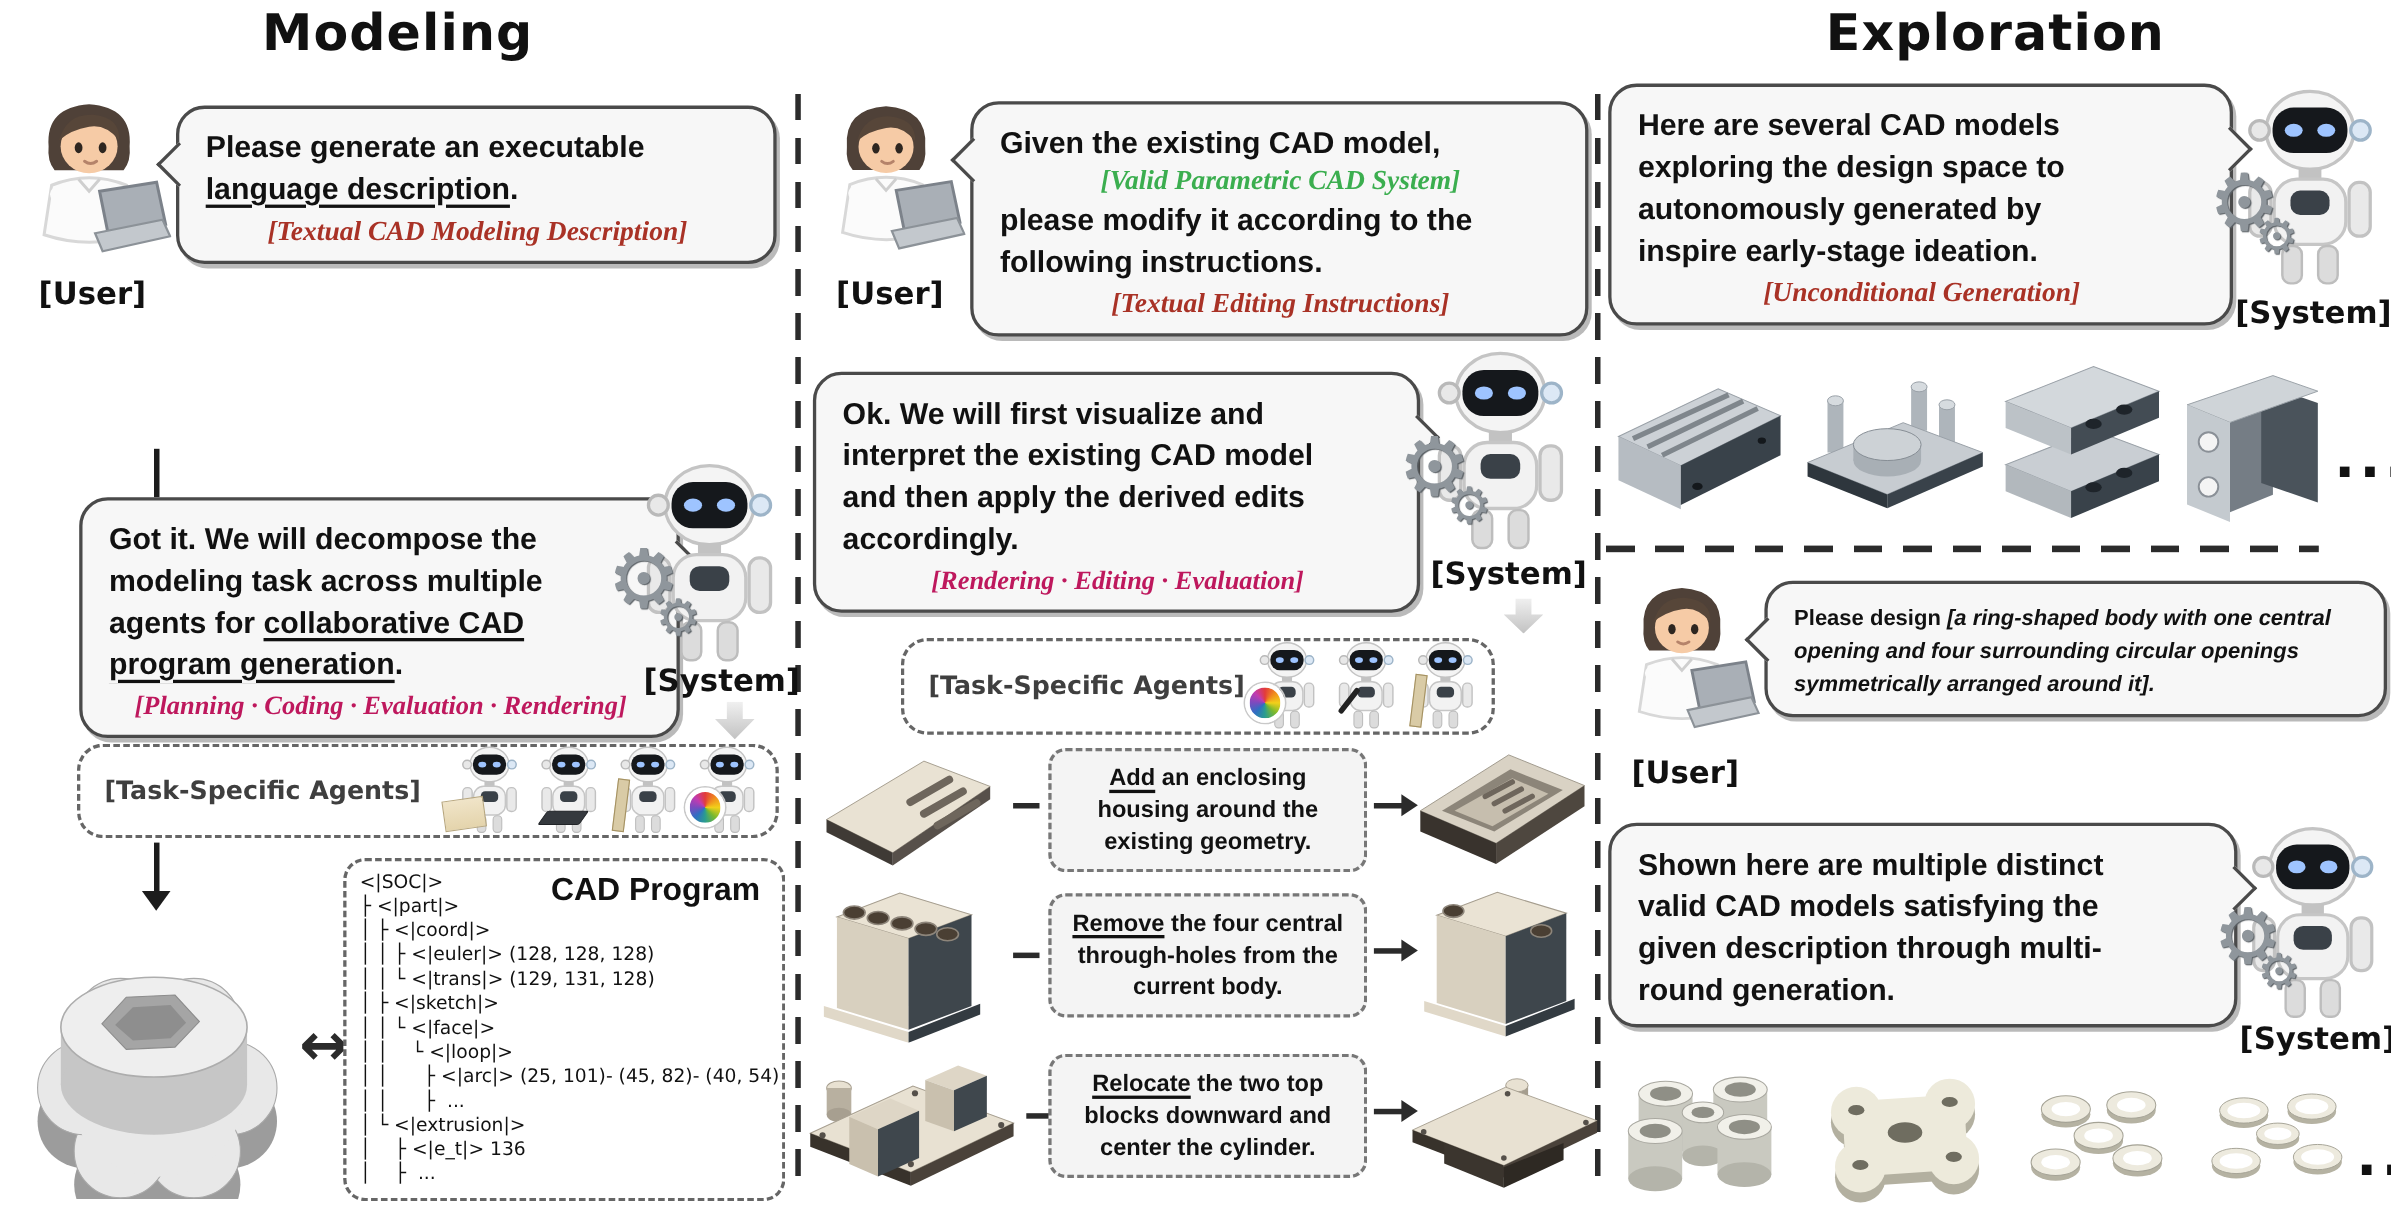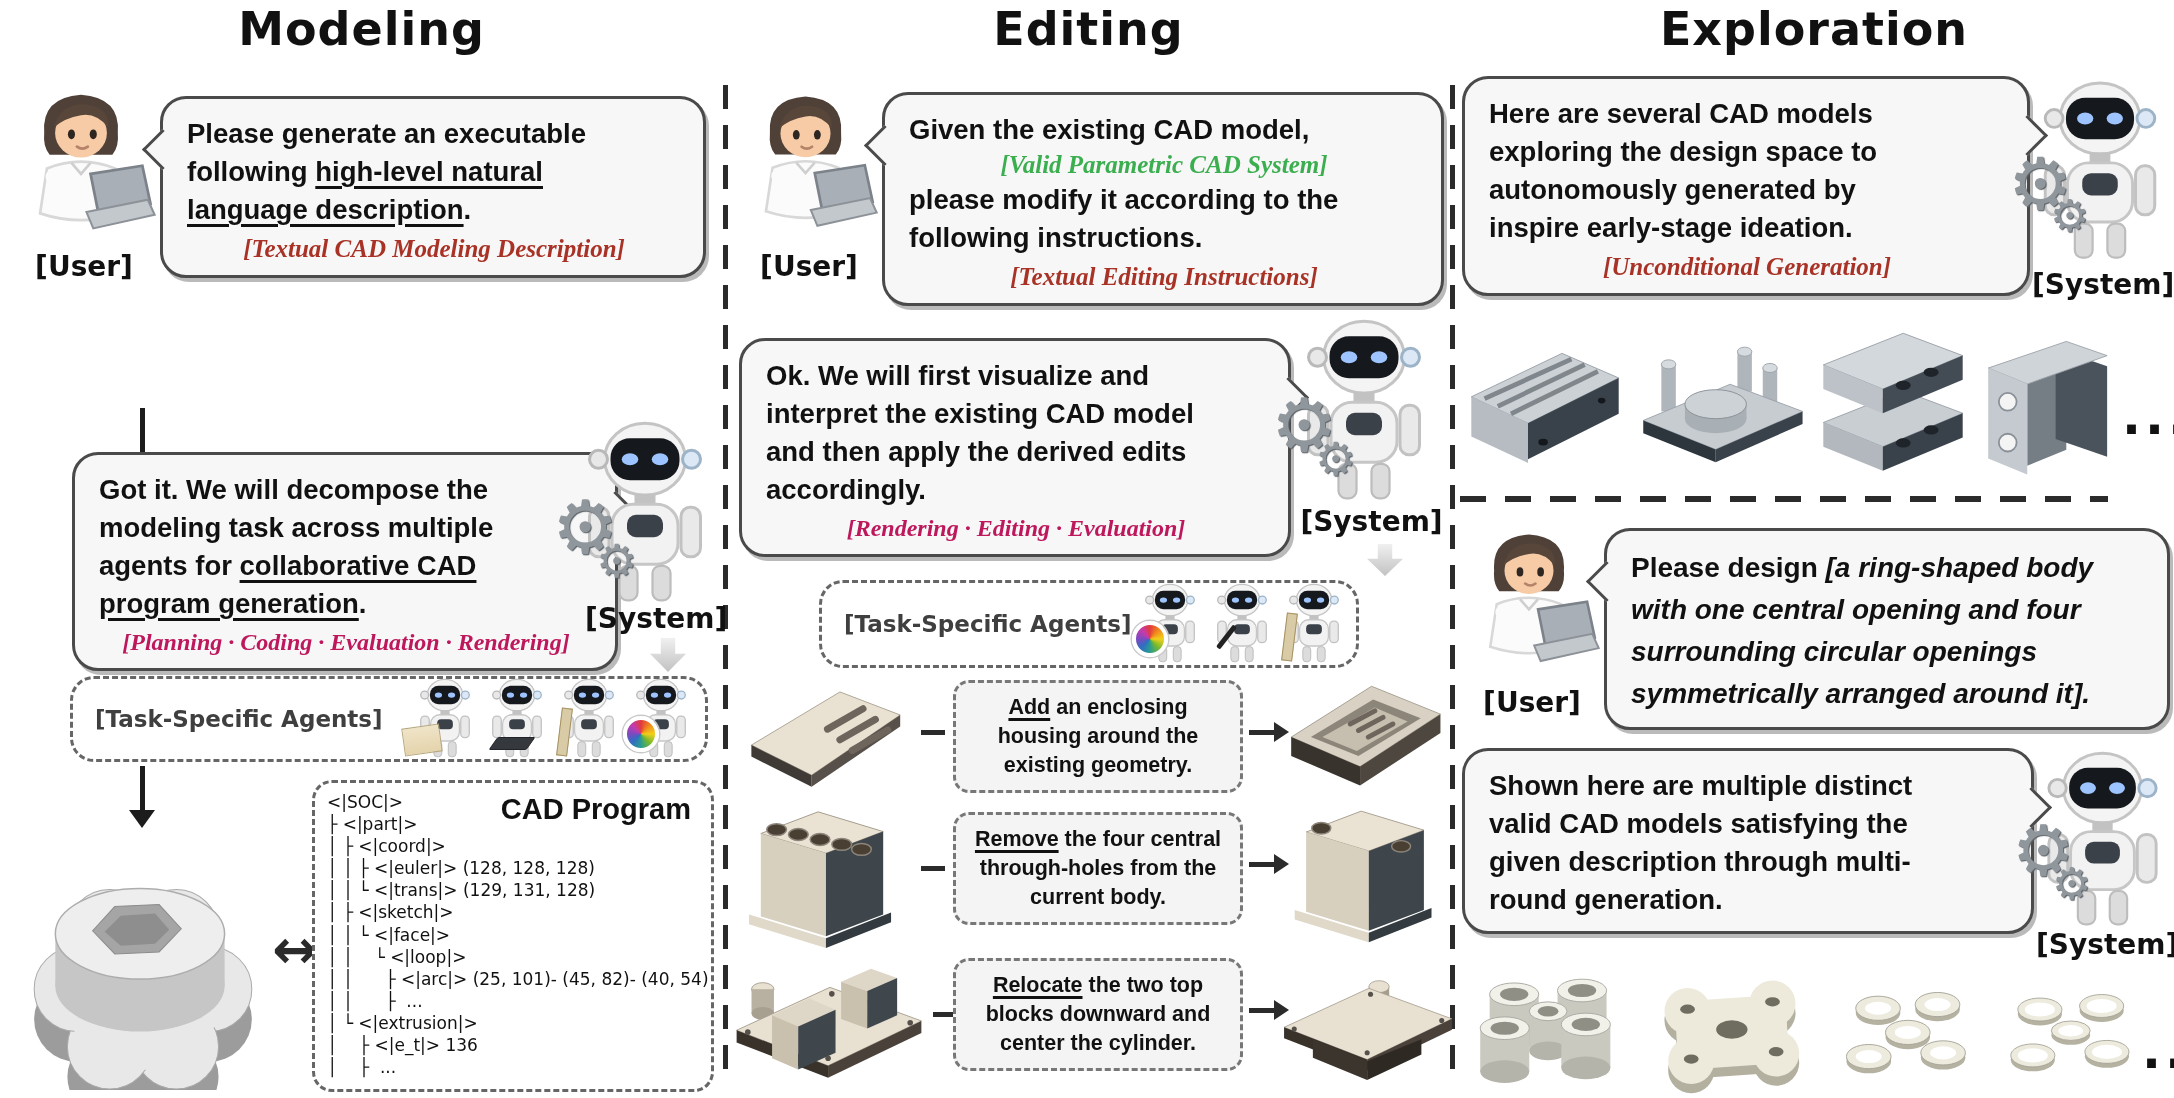--- a/index.html
+++ b/index.html
@@ -62,21 +62,21 @@
        padding:10px 12px;box-sizing:border-box;text-align:center;}
   .editrow-box p{margin:0;font-weight:700;font-size:21.5px;line-height:1.35;}
   .editrow-box .u{text-decoration:underline;text-decoration-thickness:2.5px;text-underline-offset:4px;}
   .rdash{position:absolute;width:24px;height:5px;background:#2b2b2b;}
   .rarrow{position:absolute;width:26px;height:5px;background:#2b2b2b;}
   .rarrow:after{content:"";position:absolute;right:-14px;top:-8px;
        border-left:15px solid #2b2b2b;border-top:10.5px solid transparent;border-bottom:10.5px solid transparent;}
   .avatar svg,.robot-wrap svg,.model{position:absolute;}
   .gearglyph{position:absolute;color:#8f969c;text-shadow:1px 1px 1px #5c6267;
        font-family:"DejaVu Sans",sans-serif;line-height:1;}
-  .ub-mixed{font-size:28px;line-height:1.5;font-weight:700;}
+  .ub-mixed{font-size:20px;line-height:1.5;font-weight:700;}
   .ub-mixed .it{font-style:italic;font-weight:600;}
 </style>
 </head>
 <body>
 
 <div id="fig">
 
 <svg width="0" height="0" style="position:absolute" aria-hidden="true">
   <defs>
     <symbol id="robot" viewBox="0 0 100 125">
@@ -119,21 +119,20 @@
   <div class="avatar" style="position:absolute;left:6px;top:80px;width:150px;height:170px">
     <svg viewBox="0 0 110 115" style="left:0;top:0;width:150px;height:170px">
           <use href="#human"></use>
         </svg>
   </div>
   <div class="role-label" style="left:14px;top:250px;width:140px">[User]</div>
 
   <div class="bubble" style="left:160px;top:96px;width:546px">
     <span class="tail tail-left"></span>
     <div class="bl"><span>Please generate an executable</span></div>
-    <div class="bl"><span>following </span><span class="u">high-level natural</span></div>
     <div class="bl"><span class="u">language description</span><span>.</span></div>
     <div class="tag red">[Textual CAD Modeling Description]</div>
   </div>
 
 
   <div class="vline" style="left:140px;top:408px;height:44px"></div>
 
   <div class="bubble" style="left:72px;top:452px;width:546px">
     <span class="tail tail-right"></span>
     <div class="bl"><span>Got it. We will decompose the</span></div>
@@ -214,21 +213,20 @@
 │ │    └ &lt;|loop|&gt;
 │ │      ├ &lt;|arc|&gt; (25, 101)- (45, 82)- (40, 54)
 │ │      ├  ...
 │ └ &lt;|extrusion|&gt;
 │    ├ &lt;|e_t|&gt; 136
 │    ├  ...</pre>
   </div>
 </section>
 
 <section class="col" style="left:727px;width:723px">
-  <h1 class="coltitle">Editing</h1>
 
   <div class="avatar" style="position:absolute;left:6px;top:82px;width:145px;height:165px">
     <svg viewBox="0 0 110 115" style="left:0;top:0;width:145px;height:165px">
           <use href="#human"></use>
         </svg>
   </div>
   <div class="role-label" style="left:12px;top:250px;width:140px">[User]</div>
 
   <div class="bubble" style="left:155px;top:92px;width:562px">
     <span class="tail tail-left"></span>

